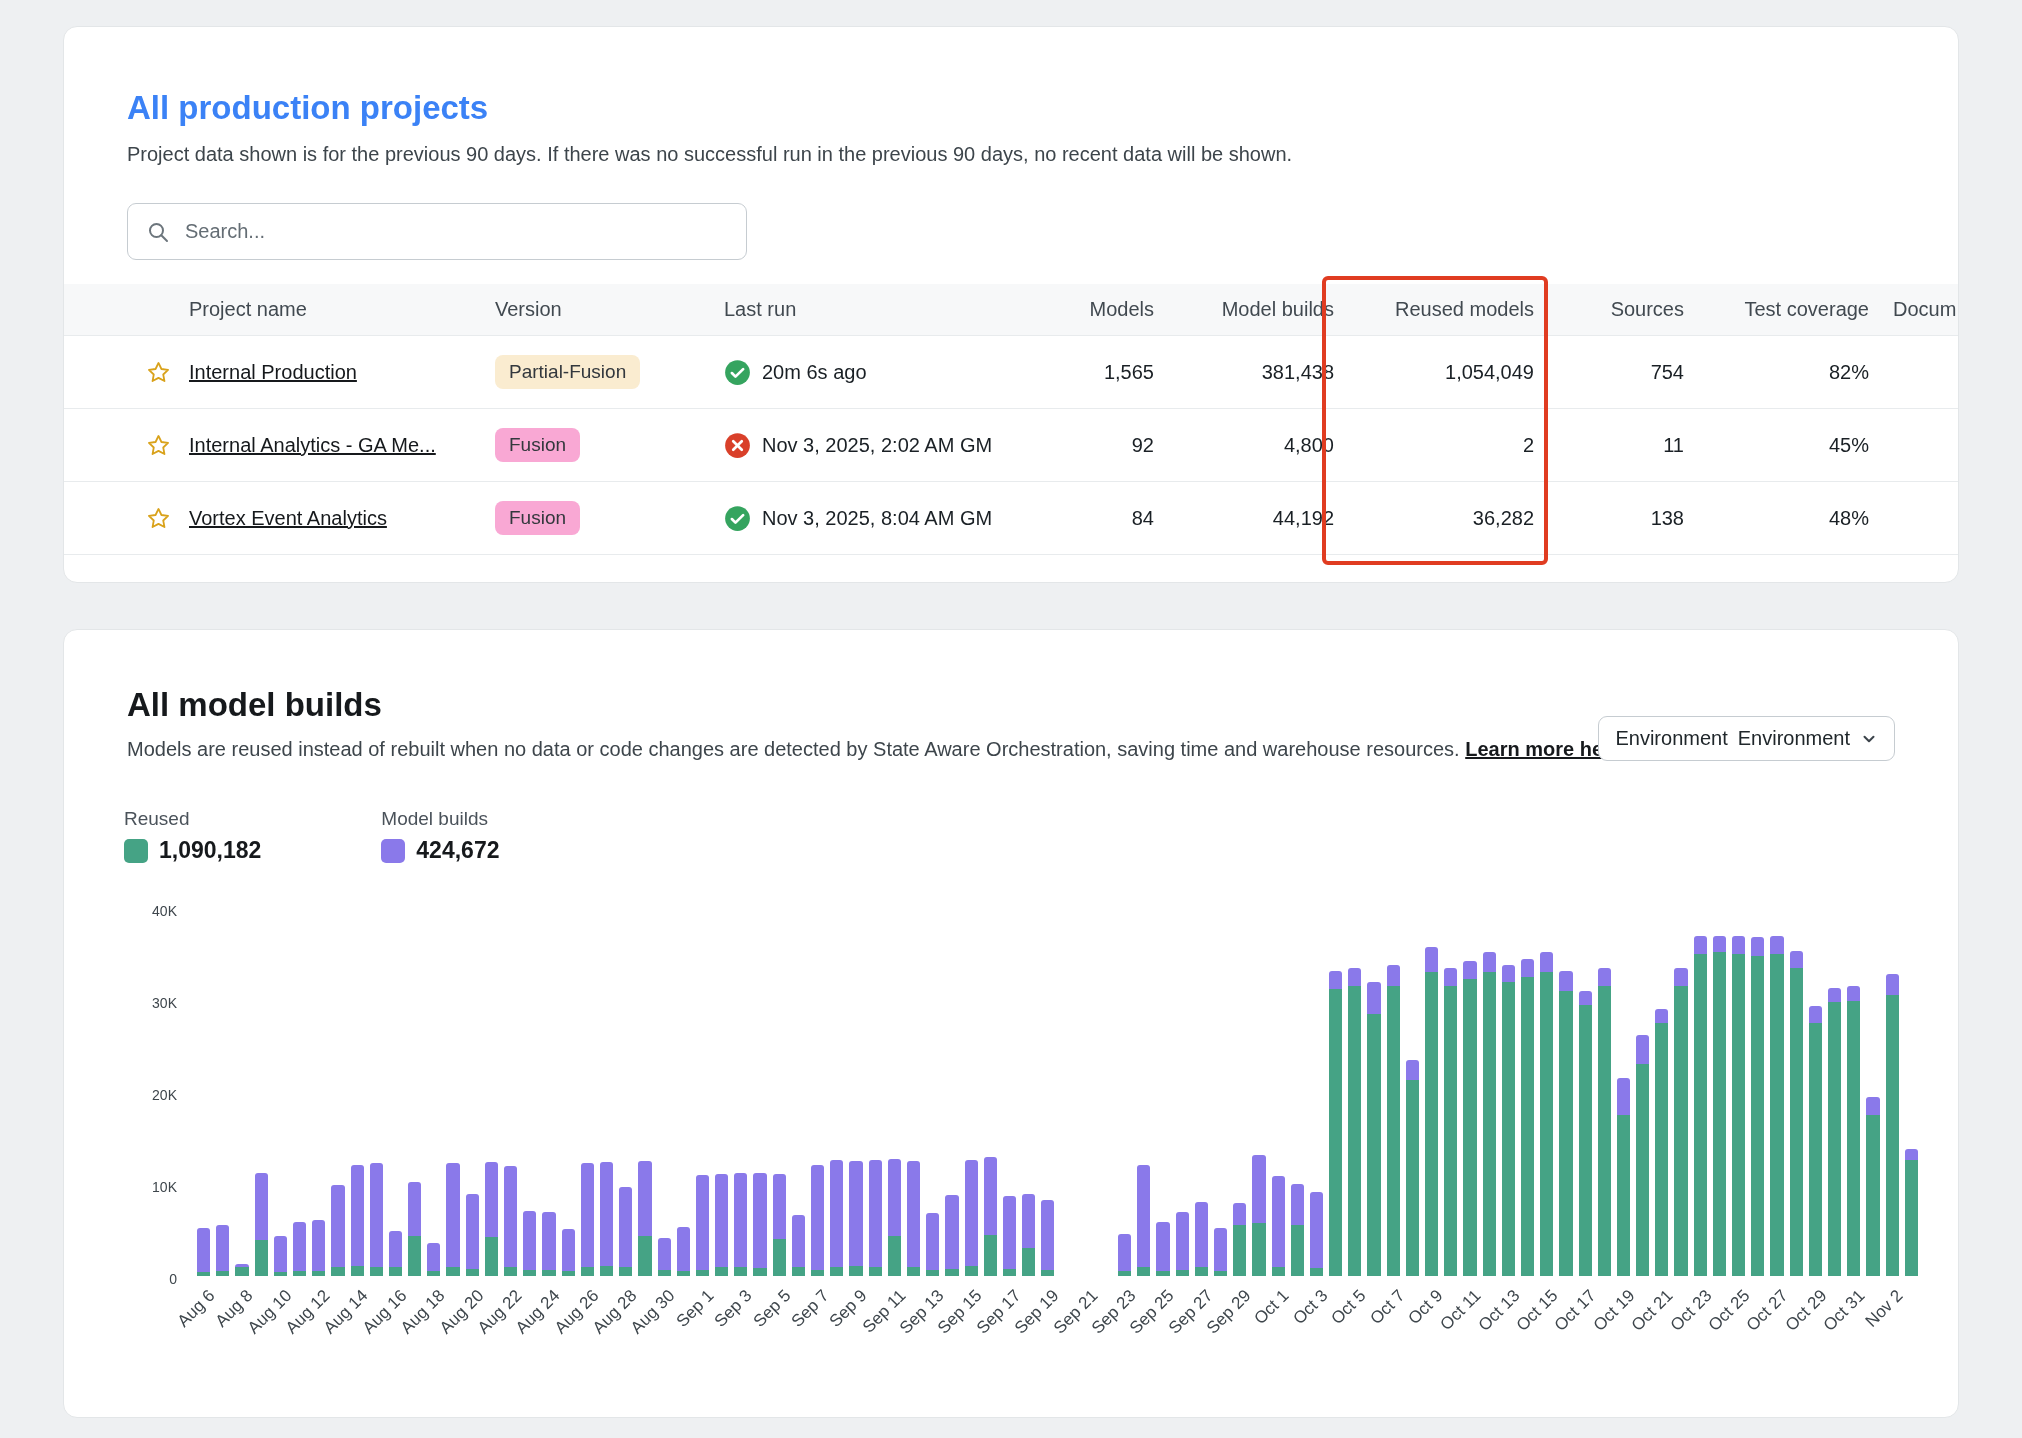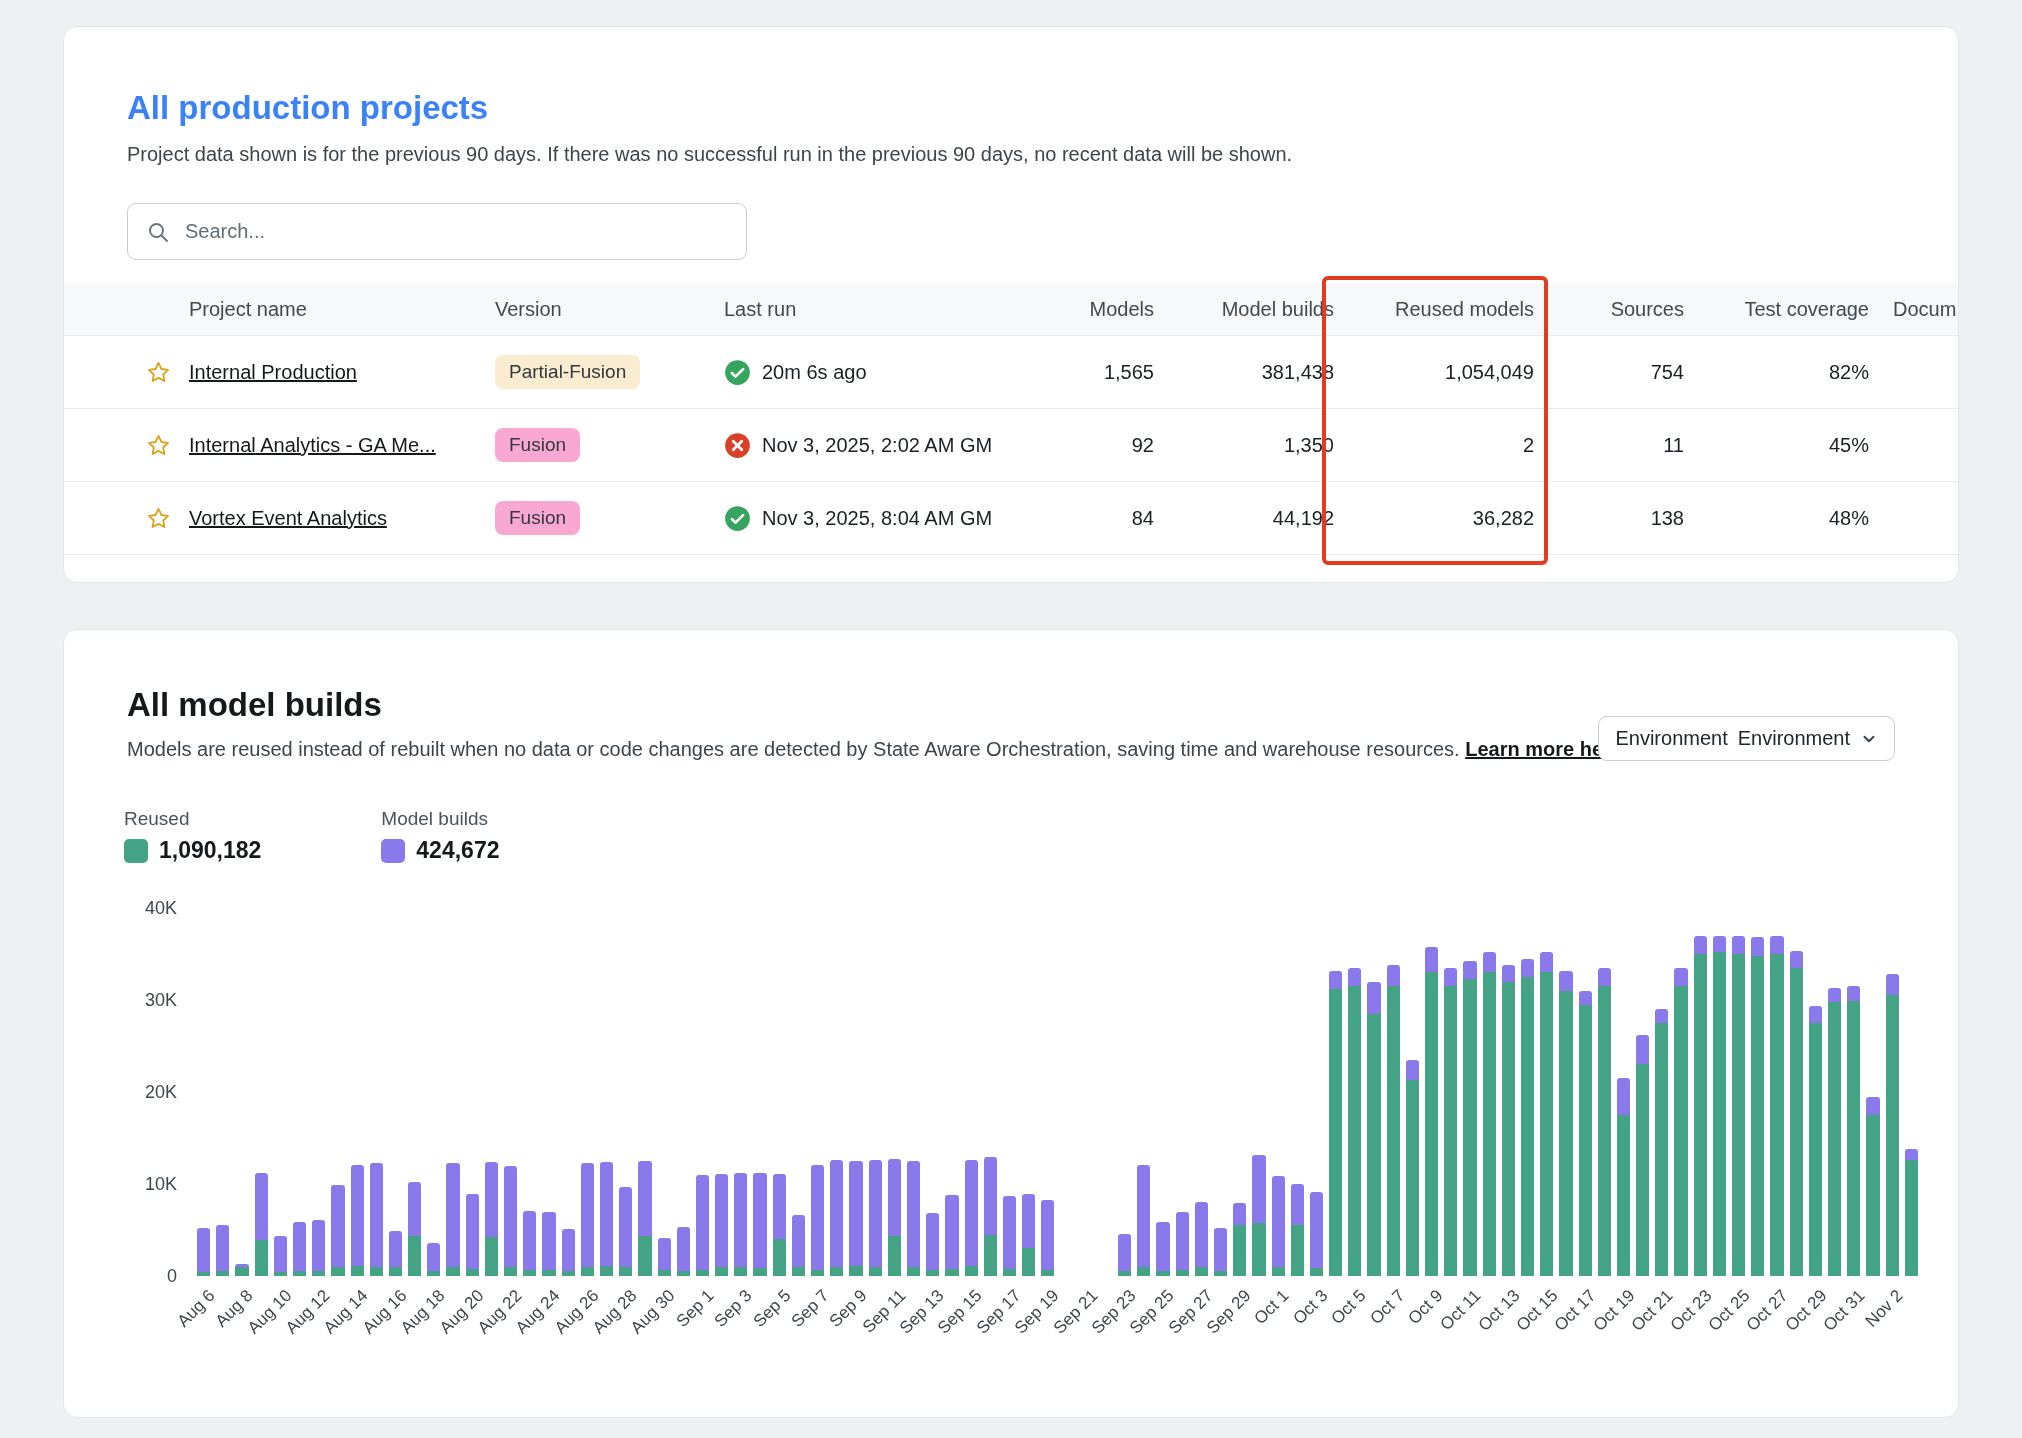--- a/index.html
+++ b/index.html
@@ -81,21 +81,21 @@
   }
 
   .legend { display:flex; gap:120px; margin:46px 0 0 60px; }
   .legend-label { font-size:19px; color:#4a525a; margin-bottom:7px; }
   .legend-value-row { display:flex; align-items:center; gap:11px; }
   .swatch { width:24px; height:24px; border-radius:5px; display:inline-block; }
   .legend-value { font-size:23px; font-weight:700; color:#16191c; }
 
   .chart { display:flex; margin:44px 40px 0 63px; }
   .y-axis { width:70px; flex-shrink:0; position:relative; height:368px; }
-  .ytick { position:absolute; right:20px; font-size:18px; color:#3e464c; }
+  .ytick { position:absolute; right:20px; font-size:14px; color:#3e464c; }
   .plot { flex:1; height:368px; }
   .bars { display:flex; gap:6px; height:368px; width:100%; }
   .slot { flex:1; height:100%; position:relative; display:flex; flex-direction:column; justify-content:flex-end; }
   .seg { width:100%; }
   .seg.top { border-radius:3px 3px 0 0; }
   .xlabel {
     position:absolute; top:378px; left:60%;
     transform:translateX(-100%) rotate(-45deg); transform-origin:100% 0;
     white-space:nowrap; font-size:17px; color:#3e464c;
   }
@@ -172,21 +172,21 @@
             <div class="cell c-lastrun">
               <span style="display:inline-flex;flex-shrink:0;">
                 <svg viewBox="0 0 24 24" width="27" height="27">
                   <circle cx="12" cy="12" r="11" fill="#d9402a"></circle>
                   <path d="M8.2 8.2l7.6 7.6M15.8 8.2l-7.6 7.6" stroke="#fff" stroke-width="2.4" stroke-linecap="round"></path>
                 </svg>
               </span>
               <span class="lastrun-text">Nov 3, 2025, 2:02 AM GM</span>
             </div>
             <div class="cell c-models">92</div>
-            <div class="cell c-builds">1,350</div>
+            <div class="cell c-builds">4,800</div>
             <div class="cell c-reused">2</div>
             <div class="cell c-sources">11</div>
             <div class="cell c-coverage">45%</div>
             <div class="cell c-docum"></div>
           </div>
           <div class="trow body">
             <div class="cell c-star">
               <span class="star">
                 <svg viewBox="0 0 24 24" width="27" height="27">
                   <path d="M12 3.5l2.6 5.4 5.9.8-4.3 4.1 1.1 5.8L12 16.8l-5.3 2.8 1.1-5.8-4.3-4.1 5.9-.8z" fill="none" stroke="#d9a21b" stroke-width="1.6" stroke-linejoin="round"></path>

